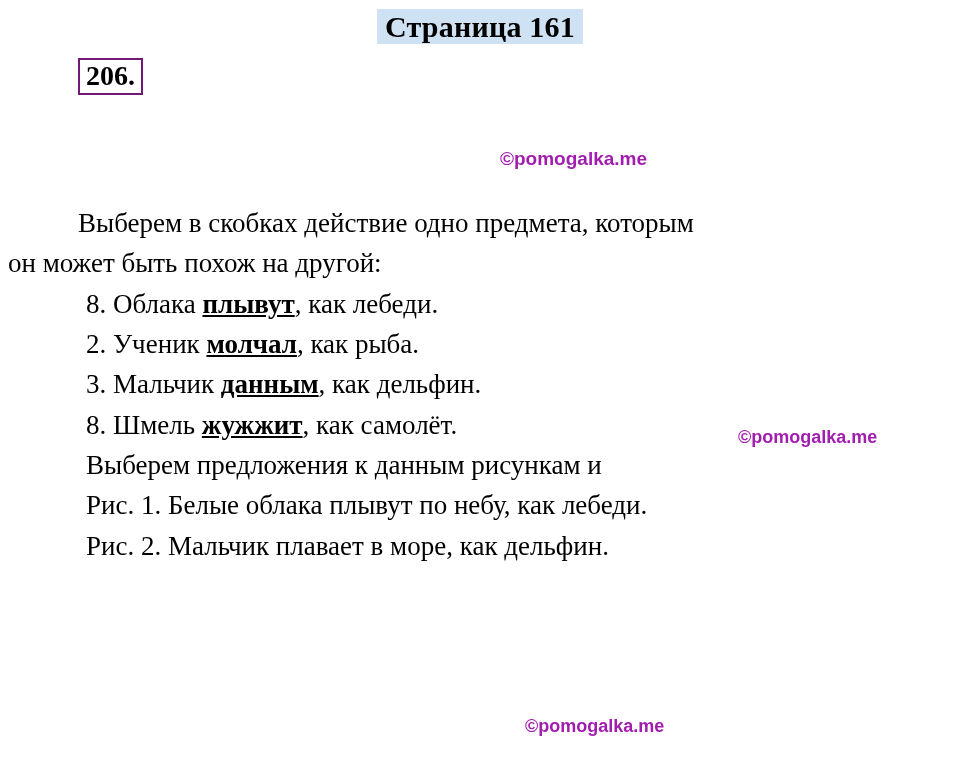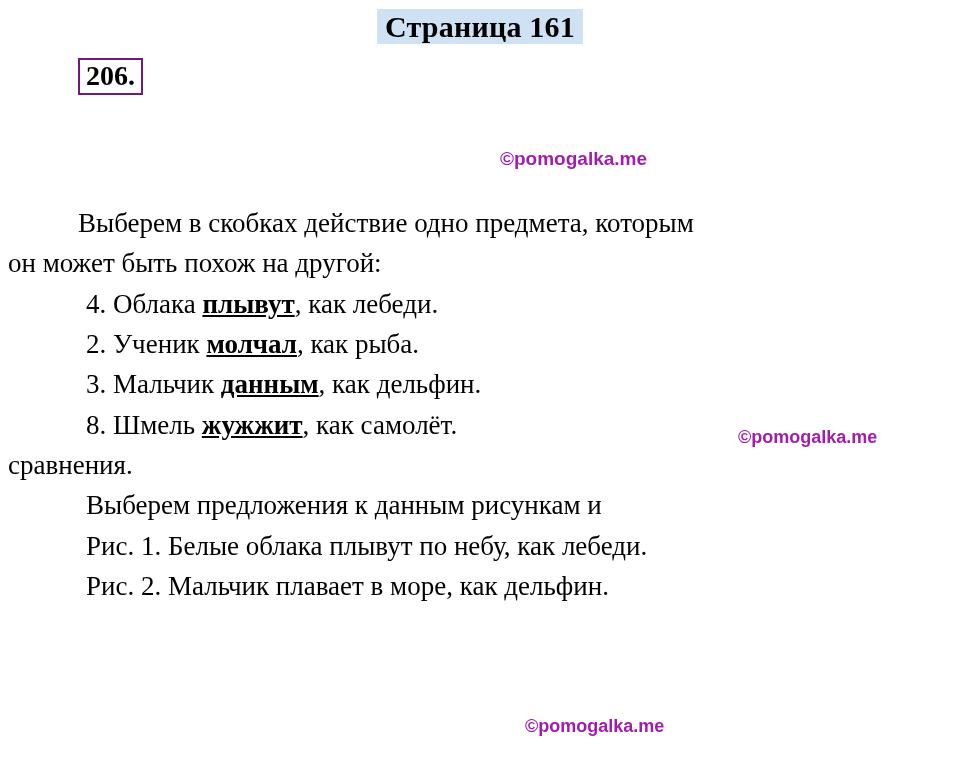--- a/index.html
+++ b/index.html
@@ -85,28 +85,27 @@
 
 <div class="wm wm-1">©pomogalka.me</div>
 <div class="wm wm-2">©pomogalka.me</div>
 <div class="wm wm-3">©pomogalka.me</div>
 
 <div class="content">
 
   <div class="para indent">Выберем в скобках действие одно предмета, которым</div>
   <div class="para">он может быть похож на другой:</div>
 
-  <div class="para indent-small"><span>4. Облака </span><span class="u-bold">плывут</span><span>, как лебеди.</span></div>
+  <div class="para indent-small"><span>8. Облака </span><span class="u-bold">плывут</span><span>, как лебеди.</span></div>
 
   <div class="para indent-small"><span>2. Ученик </span><span class="u-bold">молчал</span><span>, как рыба.</span></div>
 
   <div class="para indent-small"><span>3. Мальчик </span><span class="u-bold">данным</span><span>, как дельфин.</span></div>
 
   <div class="para indent-small"><span>8. Шмель </span><span class="u-bold">жужжит</span><span>, как самолёт.</span></div>
 
-  <div class="para">сравнения.</div>
 
   <div class="para indent-small">Выберем предложения к данным рисункам и</div>
 
   <div class="para indent-small">Рис. 1. Белые облака плывут по небу, как лебеди.</div>
   <div class="para indent-small">Рис. 2. Мальчик плавает в море, как дельфин.</div>
 
 </div>
 
 </body></html>

